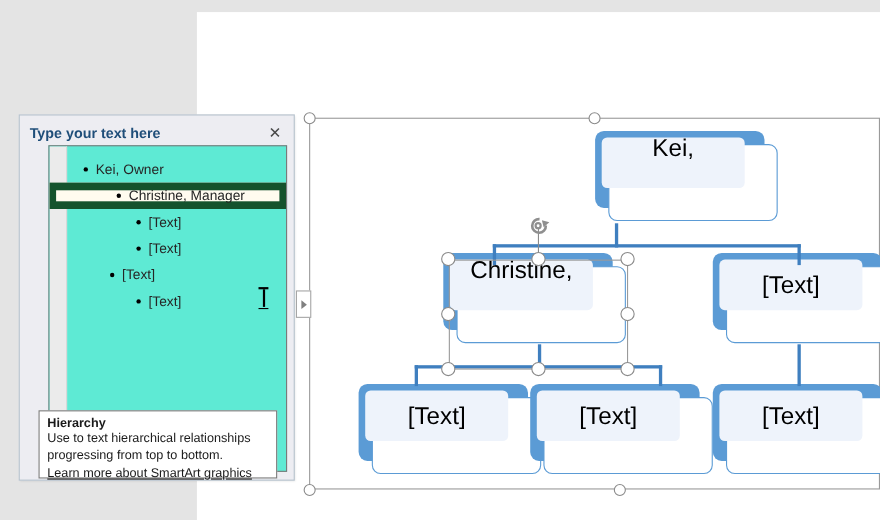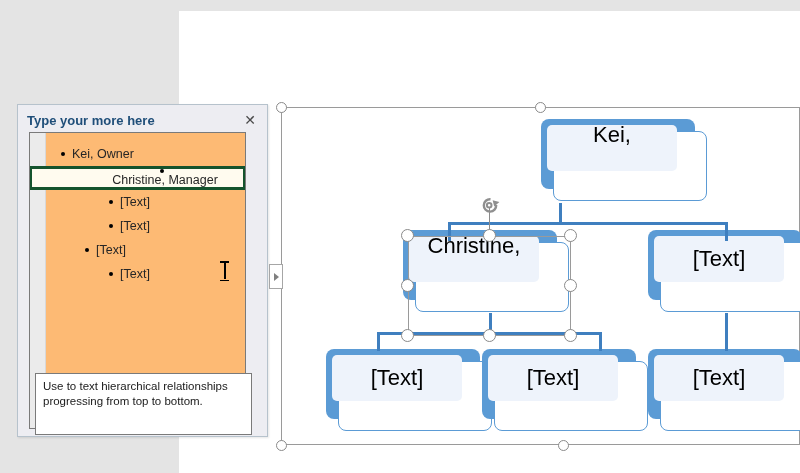--- a/index.html
+++ b/index.html
@@ -84,40 +84,40 @@
   #pane-title{
     position:absolute;left:9px;top:8px;
     font-size:13px;font-weight:bold;color:#1f4e79;white-space:nowrap;
   }
   #pane-close{
     position:absolute;right:8px;top:7px;width:18px;height:16px;
     display:flex;align-items:center;justify-content:center;
     color:#4a4a4a;font-size:14px;line-height:1;cursor:pointer;
   }
   #text-area{
-    position:absolute;left:11px;top:27px;width:217px;height:297px;
-    background:#fdba74;border:1px solid #7a7a7a;box-sizing:border-box;
+    position:absolute;left:26px;top:27px;width:217px;height:297px;
+    background:#5eead4;border:1px solid #7a7a7a;box-sizing:border-box;
     overflow:hidden;
   }
   #gutter{
     position:absolute;left:0;top:0;width:16px;height:100%;
     background:#ebebeb;border-right:1px solid #d8d8d8;box-sizing:border-box;
   }
   .t-line{
     position:absolute;left:0;right:0;height:24px;
     display:flex;align-items:center;
     font-size:12.5px;color:#262626;white-space:nowrap;
   }
   .t-line .bullet{
     width:4px;height:4px;border-radius:50%;background:#000000;
     margin-right:7px;flex:0 0 auto;
   }
   .t-line.selected{
-    background:#fffbef;border:3px solid #14532d;box-sizing:border-box;
-    left:-1px;right:-1px;flex-direction:column;
+    background:#fffbef;border:7px solid #14532d;box-sizing:border-box;
+    left:-1px;right:-1px;
   }
   #caret{
     position:absolute;width:9px;height:20px;z-index:20;
   }
   #caret .bar{position:absolute;left:4px;top:2px;width:1.5px;height:16px;background:#000;}
   #caret .cap-t{position:absolute;left:0;top:0;width:9px;height:1.5px;background:#000;}
   #caret .cap-b{position:absolute;left:0;bottom:0;width:9px;height:1.5px;background:#000;}
 
   #desc-box{
     position:absolute;left:17px;top:268px;width:217px;height:62px;
@@ -226,21 +226,21 @@
   <div class="frame-handle" style="left:-6px;top:332px;"></div>
   <div class="frame-handle" style="left:276px;top:332px;"></div>
 </div>
 
 <div id="pane-toggle">
   <div class="chev"></div>
 </div>
 
 <div id="text-pane">
 
-  <div id="pane-title">Type your more here</div>
+  <div id="pane-title">Type your text here</div>
   <div id="pane-close">✕</div>
 
   <div id="text-area">
     <div id="gutter"></div>
 
     <div class="t-line" style="top:9px;padding-left:31px;">
       <span class="bullet"></span>
       <span>Kei, Owner</span>
     </div>
 
@@ -270,15 +270,17 @@
     </div>
 
     <div id="caret" style="left:190px;top:128px;">
       <div class="cap-t"></div>
         <div class="bar"></div>
         <div class="cap-b"></div>
     </div>
   </div>
 
   <div id="desc-box">
+    <div id="desc-title">Hierarchy</div>
     <div id="desc-body">Use to text hierarchical relationships progressing from top to bottom.</div>
+    <span id="desc-link">Learn more about SmartArt graphics</span>
   </div>
 </div>
 
 </body></html>

